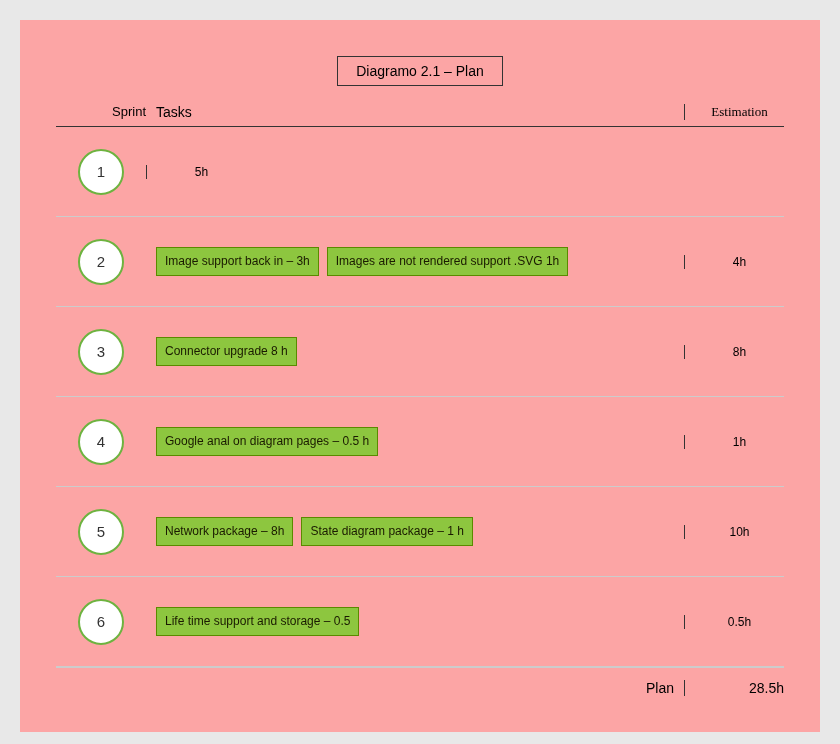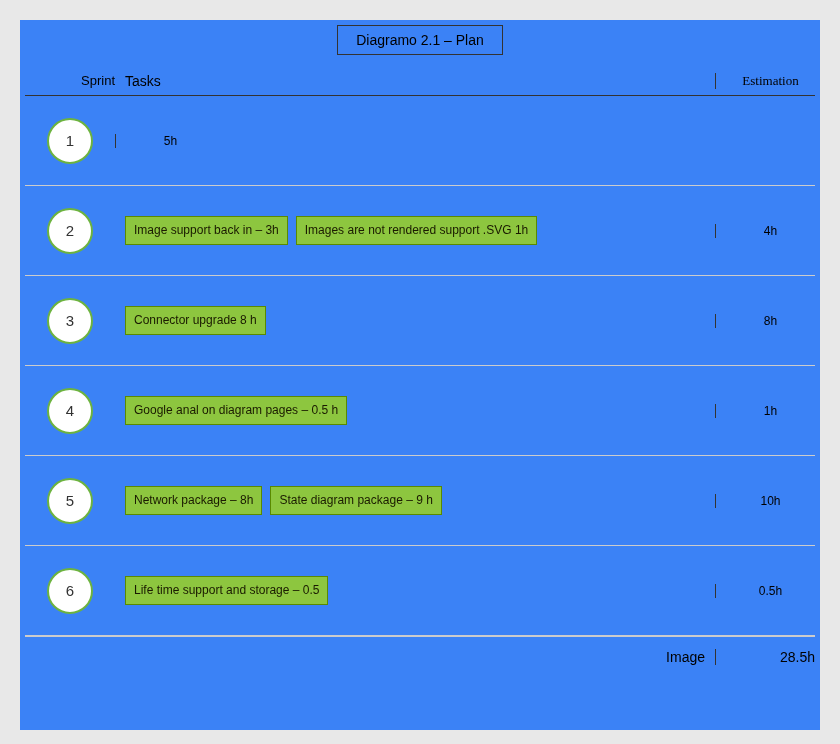--- a/index.html
+++ b/index.html
@@ -8,24 +8,24 @@
       font-family: 'Arial', sans-serif;
       font-size: 13px;
       width: 840px;
       min-height: 744px;
       display: flex;
       justify-content: center;
       align-items: flex-start;
       padding: 20px;
     }
     .page {
-      background: #3b82f6;
+      background: #fca5a5;
       width: 800px;
       min-height: 710px;
-      padding: 5px;
+      padding: 36px;
       position: relative;
     }
     .title-box {
       border: 1.5px solid #333;
       display: inline-block;
       padding: 6px 18px;
       font-size: 14px;
       margin: 0 auto 18px auto;
       display: block;
       width: fit-content;
@@ -183,33 +183,33 @@
       </div>
       <div class="sprint-row">
         <div class="sprint-circle">
           <div class="circle">5</div>
         </div>
         <div class="tasks-area">
           <div class="task-box">Network
 package – 8h</div>
           <div class="task-box">State
 diagram
-package – 9 h</div>
+package – 1 h</div>
         </div>
         <div class="estimation-col left-border">10h</div>
       </div>
       <div class="sprint-row">
         <div class="sprint-circle">
           <div class="circle">6</div>
         </div>
         <div class="tasks-area">
           <div class="task-box">Life time support
 and storage – 0.5</div>
         </div>
         <div class="estimation-col left-border">0.5h</div>
       </div>
     </div>
 
   <div class="total-row">
-    <div class="total-label">Image</div>
+    <div class="total-label">Plan</div>
     <div class="total-value left-border">28.5h</div>
   </div>
 </div>
 
 </body></html>

